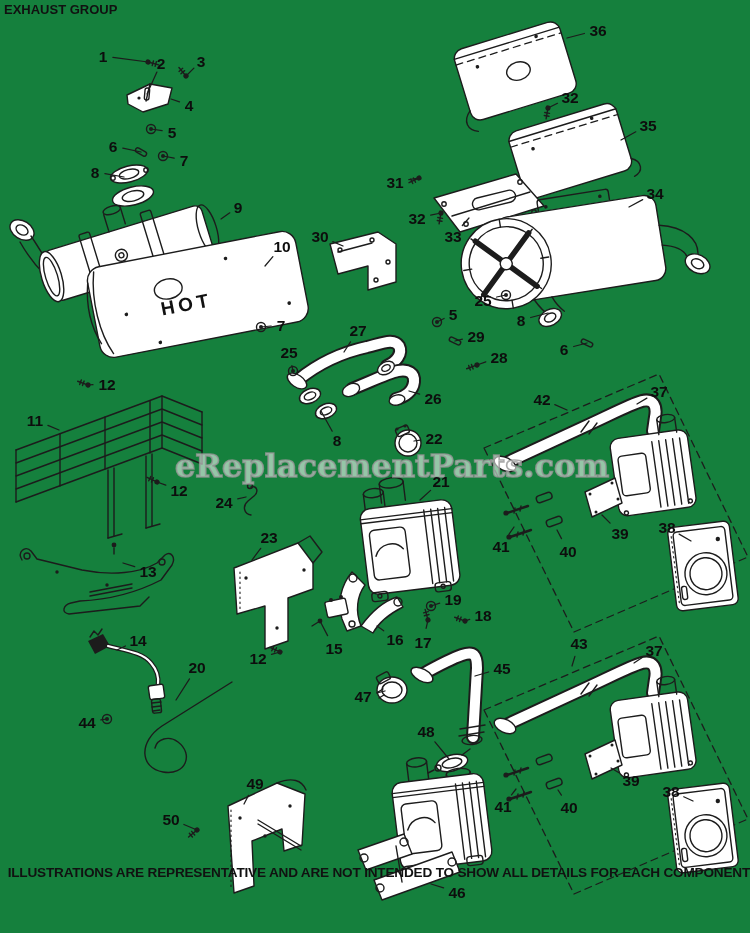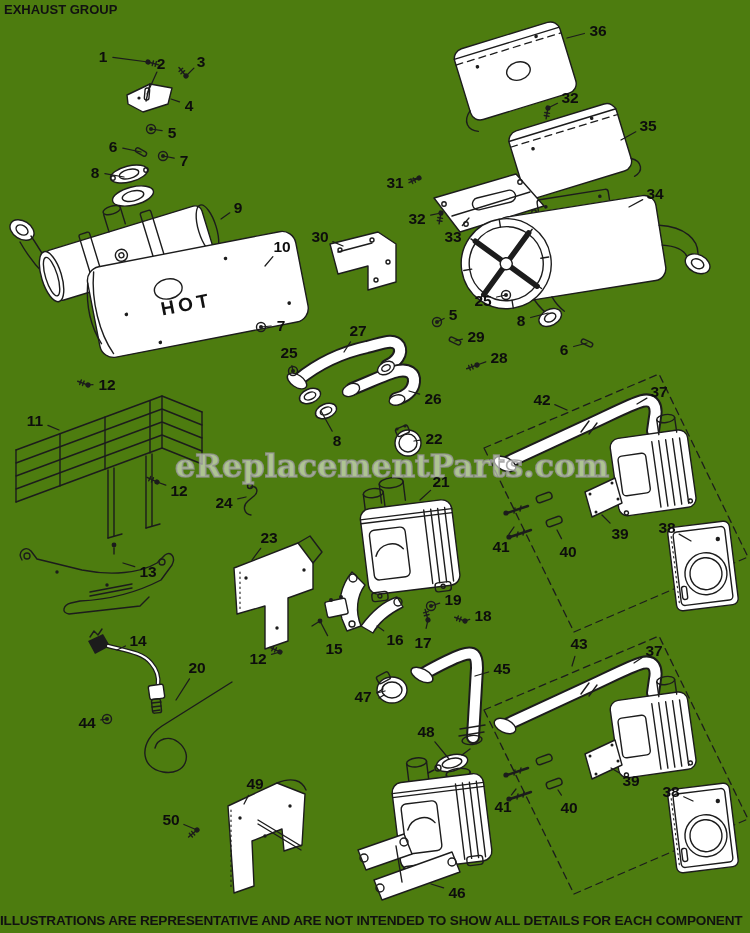--- a/index.html
+++ b/index.html
@@ -1,20 +1,20 @@
 <!DOCTYPE html>
 <html><head>
 <meta charset="utf-8">
 <style>
   html,body{margin:0;padding:0;background:#fff;}
-  .stage{position:relative;width:750px;height:933px;background:#4d7c0f;overflow:hidden;
+  .stage{position:relative;width:750px;height:933px;background:#15803d;overflow:hidden;
          font-family:"Liberation Sans",sans-serif;}
   .hdr{position:absolute;left:4px;top:2px;z-index:5;}
   .hdr .t1,.hdr .t2{font:bold 13px/15px "Liberation Sans",sans-serif;color:#111;letter-spacing:0;}
-  .ftr{position:absolute;left:0;top:912px;width:750px;text-align:left;z-index:5;
+  .ftr{position:absolute;left:0;top:864px;width:750px;text-align:right;z-index:5;
        font:bold 13.6px/18px "Liberation Sans",sans-serif;color:#111;letter-spacing:-0.2px;}
   .wmk{position:absolute;left:175px;top:448px;width:410px;text-align:center;z-index:4;
        font:bold 32px/36px "DejaVu Serif",serif;
        color:rgba(255,255,255,0.55);-webkit-text-stroke:1.7px rgba(150,150,150,0.8);
        pointer-events:none;white-space:nowrap;}
   svg.layer{position:absolute;left:0;top:0;z-index:2;}
   svg#overlay{z-index:6;}
   #art path,#art rect,#art circle,#art ellipse,#art line,#art polygon,#art polyline,
   #overlay line,#overlay circle,#overlay rect,#overlay path{
      stroke:#1c1c1c;stroke-width:1.4;fill:none;stroke-linecap:round;stroke-linejoin:round;}

